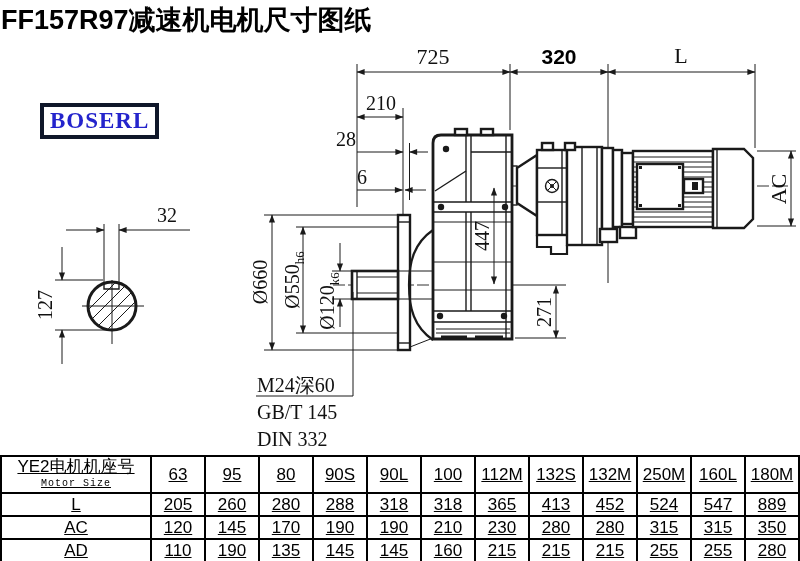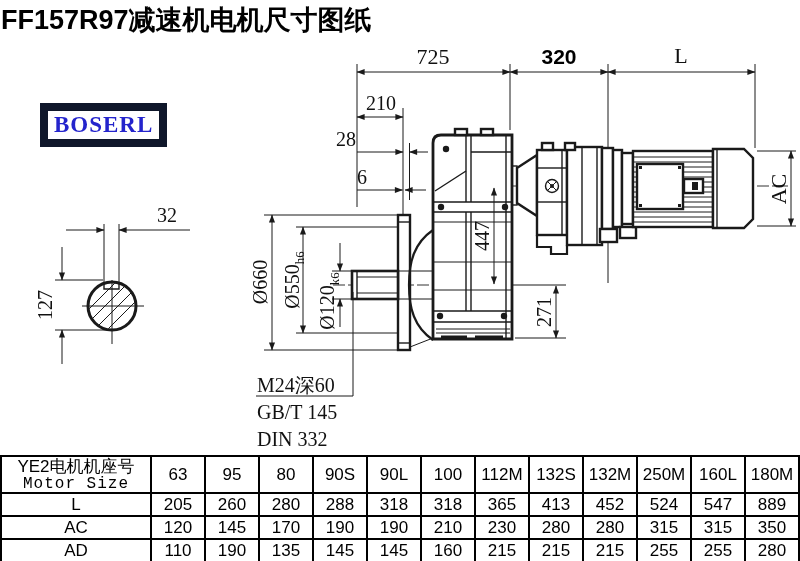--- a/index.html
+++ b/index.html
@@ -1,20 +1,20 @@
 <!DOCTYPE html>
 <html><head>
 <meta charset="utf-8">
 <style>
   html,body{margin:0;padding:0;}
   body{width:800px;height:561px;position:relative;background:#fff;overflow:hidden;
        font-family:"Liberation Sans",sans-serif;}
   .page-title{position:absolute;left:1px;top:2px;font-size:27px;font-weight:bold;
        color:#000;white-space:nowrap;}
-  .logo{position:absolute;left:40px;top:103px;border:8px solid #0f172a;background:#fff;
+  .logo{position:absolute;left:40px;top:103px;border:4px solid #0f172a;background:#fff;
        padding:0 6px;color:#2424cc;font-family:"Liberation Serif",serif;font-weight:bold;
        font-size:23px;line-height:28px;letter-spacing:1px;}
   svg.drawing{position:absolute;left:0;top:0;}
   
   .ol{fill:#fff;stroke:#1a1a1a;stroke-width:2.4;}
   .ol26{fill:#fff;stroke:#1a1a1a;stroke-width:2.6;}
   .ol28{fill:#fff;stroke:#1a1a1a;stroke-width:2.8;}
   .oln{fill:none;stroke:#1a1a1a;stroke-width:2.2;}
   .det{fill:none;stroke:#1a1a1a;stroke-width:1.4;}
   .thin{fill:none;stroke:#1a1a1a;stroke-width:1;}
@@ -24,26 +24,26 @@
   .blk{fill:#1a1a1a;stroke:none;}
   text.dt{font-family:"Liberation Serif",serif;font-size:20px;fill:#111;}
   text.dtl{font-family:"Liberation Serif",serif;font-size:22px;fill:#111;}
   text.dtb{font-family:"Liberation Sans",sans-serif;font-size:21px;font-weight:bold;fill:#000;}
   text.note{font-family:"Liberation Serif",serif;font-size:20px;fill:#111;}
   tspan.tol{font-size:13px;}
   
   table.spec{position:absolute;left:0;top:455px;width:800px;border-collapse:collapse;
        table-layout:fixed;background:#fff;}
   table.spec th,table.spec td{border:2px solid #000;text-align:center;vertical-align:middle;
-       padding:0;font-weight:normal;color:#000;font-size:17px;}
+       padding:0;font-weight:normal;color:#000;font-size:17px;text-decoration:underline;}
   table.spec col.c0{width:150px;}
   tr.hdr{height:37px;}
   tr.row{height:23px;}
   .hd-cn{font-size:17px;line-height:19px;}
-  .hd-en{font-family:"Liberation Mono",monospace;font-size:16px;line-height:16px;letter-spacing:1px;}
+  .hd-en{font-family:"Liberation Mono",monospace;font-size:10px;line-height:16px;letter-spacing:1px;}
 </style>
 </head>
 <body>
 
 <svg class="drawing" width="800" height="455" viewBox="0 0 800 455">
   <defs>
     <marker id="arr" viewBox="0 0 10 10" refX="9.5" refY="5" markerWidth="12" markerHeight="8" orient="auto" markerUnits="userSpaceOnUse">
       <path d="M0,1.2 L10,5 L0,8.8 Z" fill="#1a1a1a"></path>
     </marker>
     <clipPath id="shaftclip">

